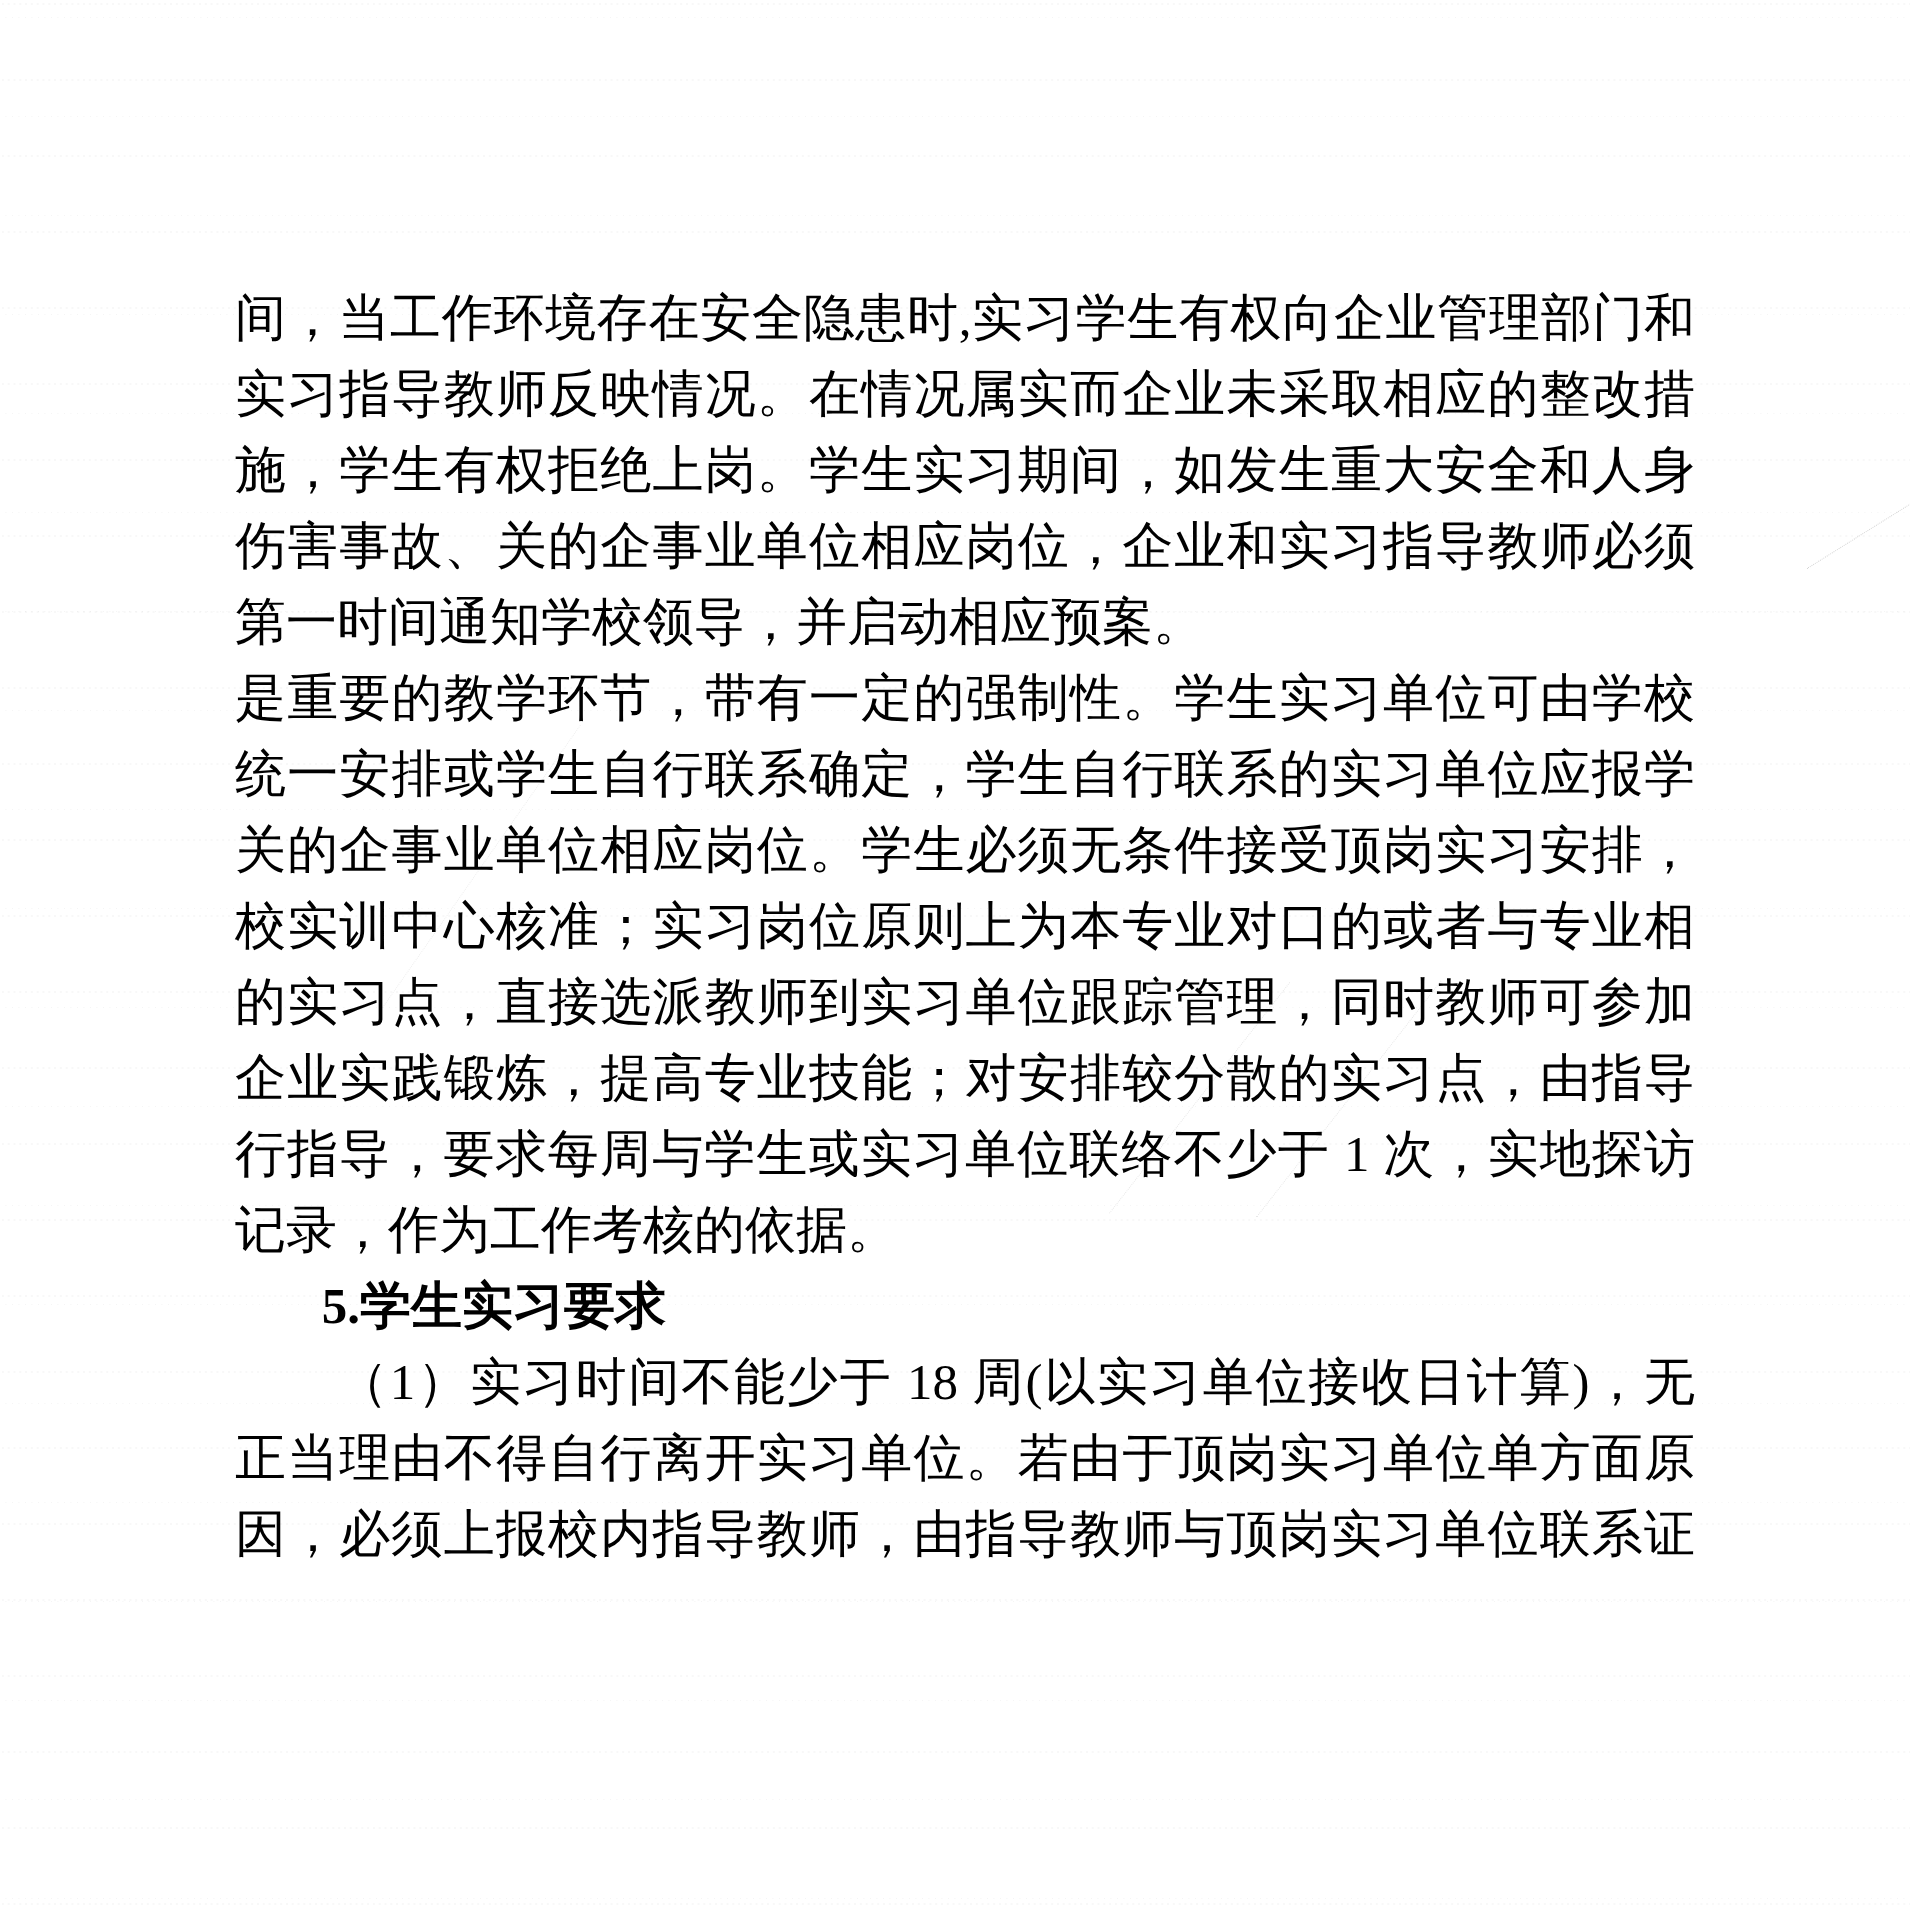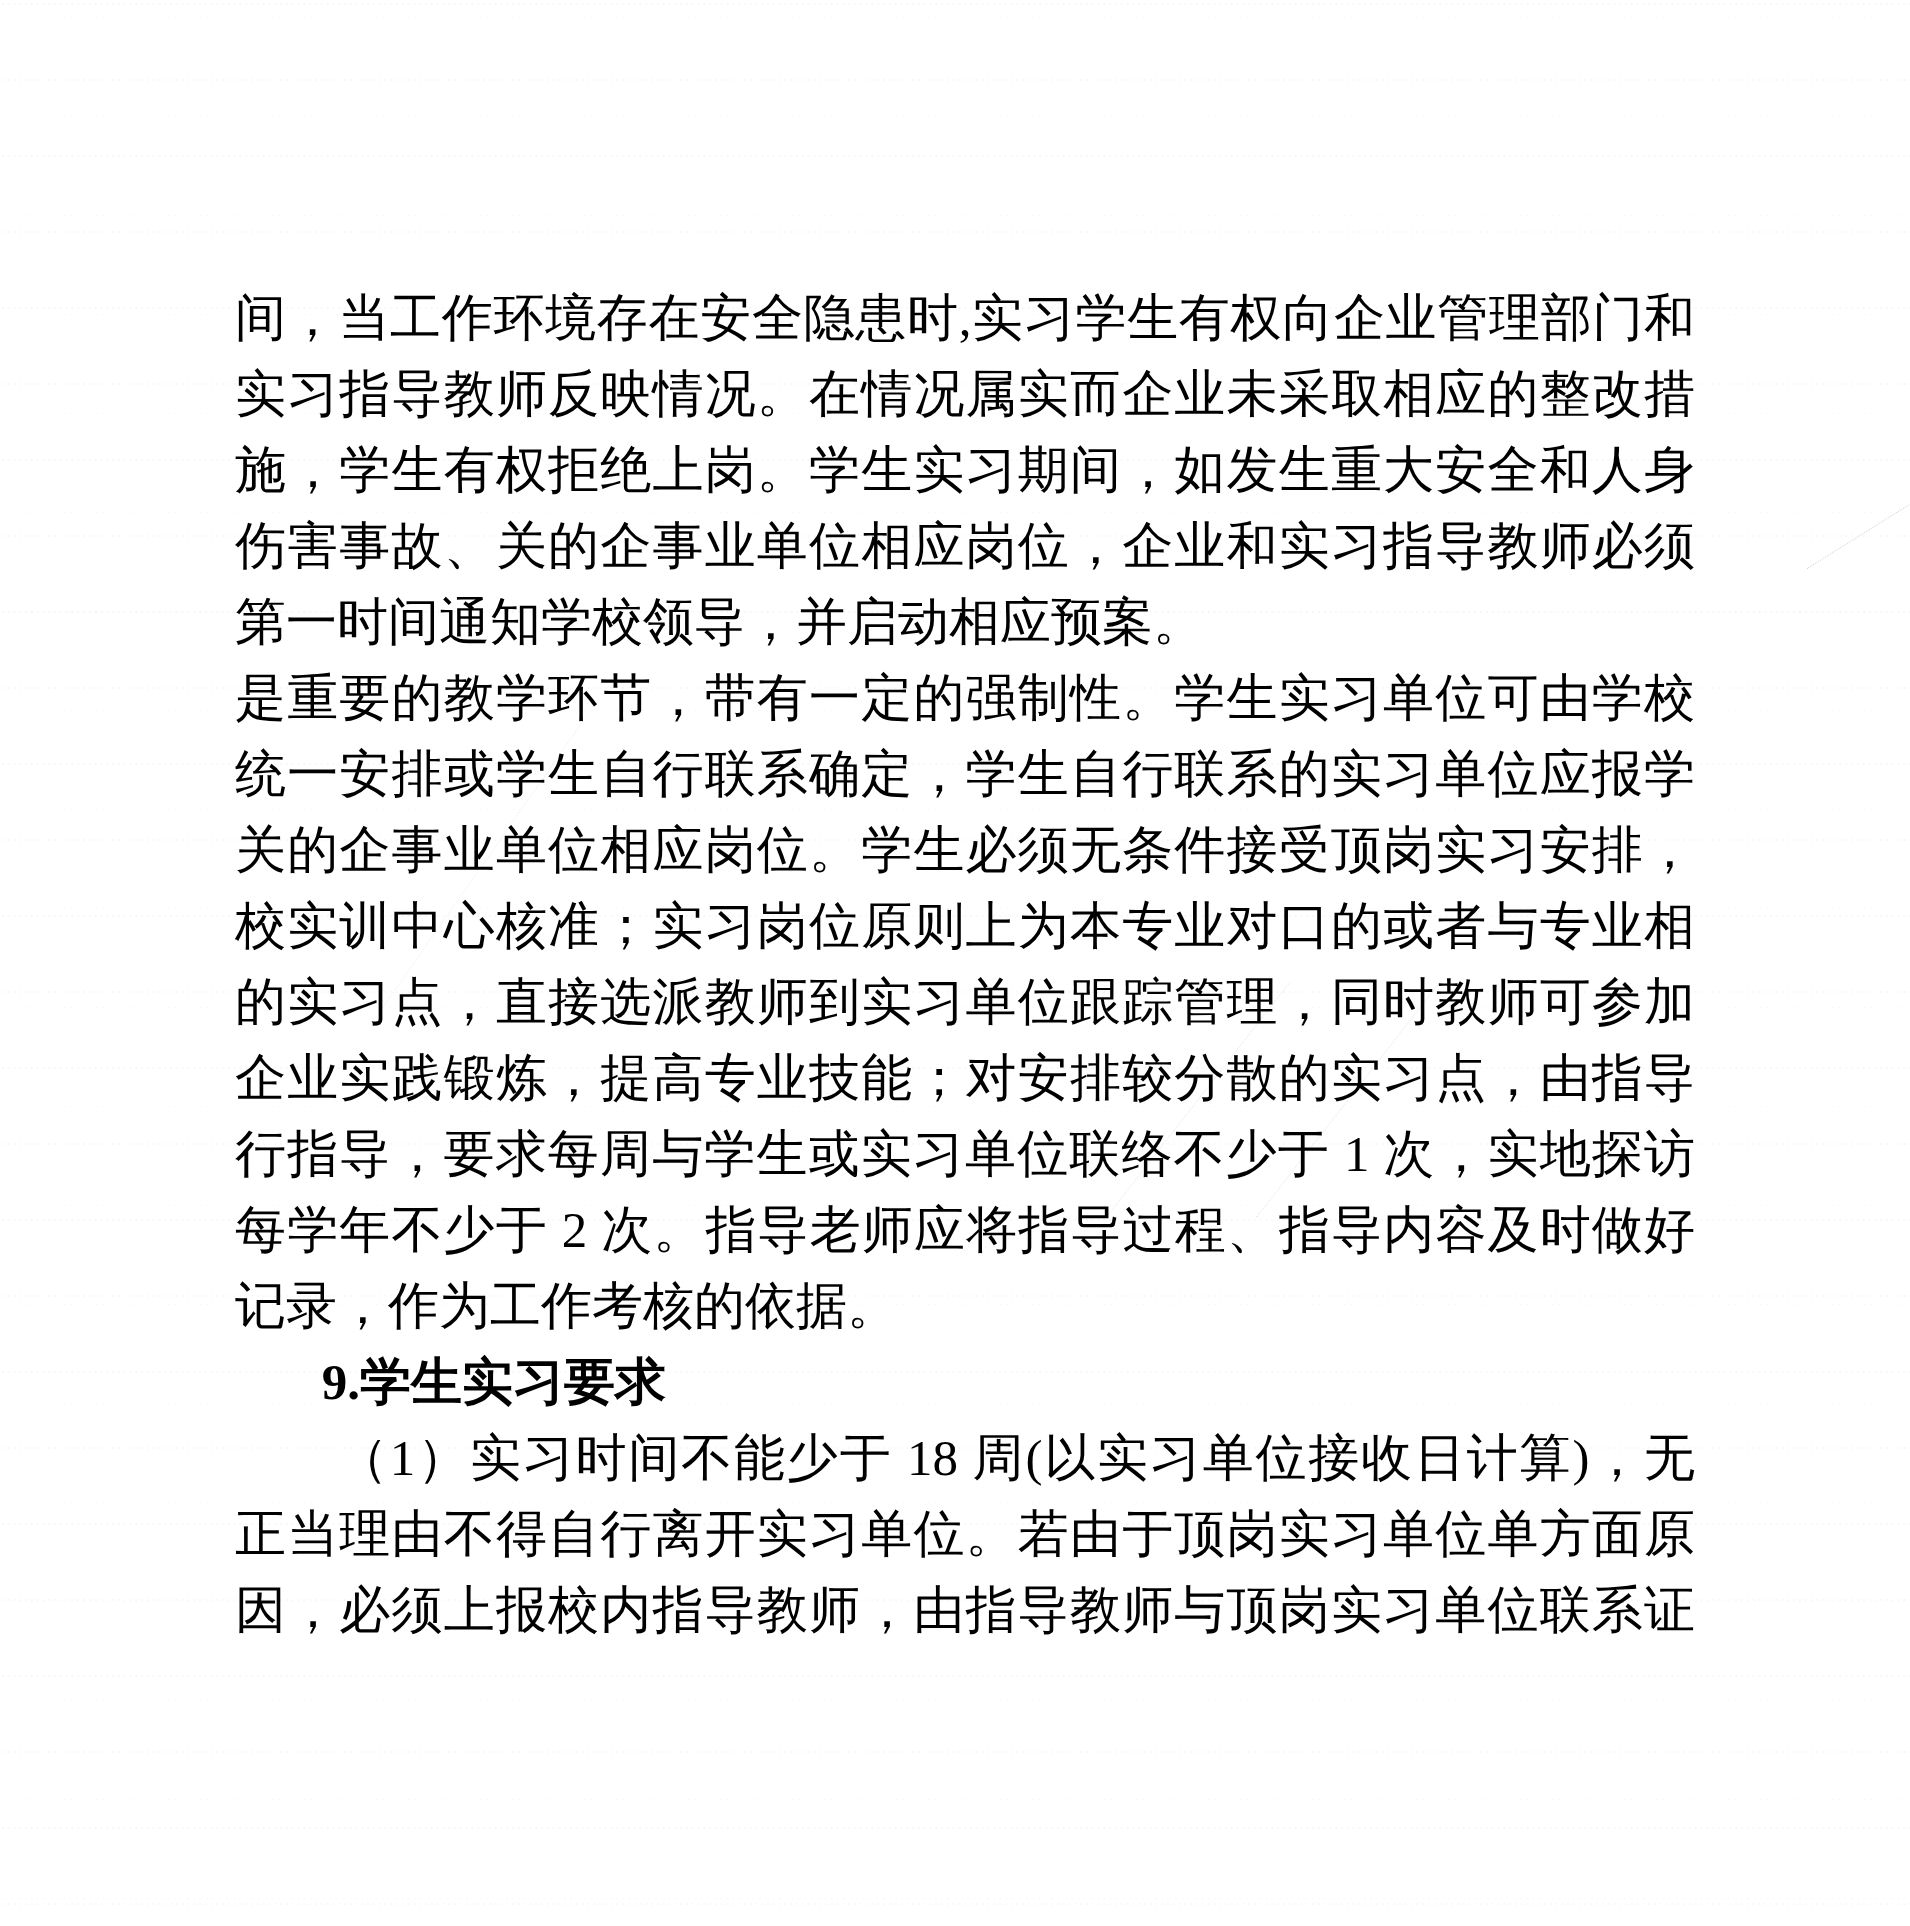--- a/index.html
+++ b/index.html
@@ -76,23 +76,22 @@
     <div class="ln">施，学生有权拒绝上岗。学生实习期间，如发生重大安全和人身</div>
     <div class="ln">伤害事故、关的企事业单位相应岗位，企业和实习指导教师必须</div>
     <div class="ln end">第一时间通知学校领导，并启动相应预案。</div>
     <div class="ln">是重要的教学环节，带有一定的强制性。学生实习单位可由学校</div>
     <div class="ln">统一安排或学生自行联系确定，学生自行联系的实习单位应报学</div>
     <div class="ln">关的企事业单位相应岗位。学生必须无条件接受顶岗实习安排，</div>
     <div class="ln">校实训中心核准；实习岗位原则上为本专业对口的或者与专业相</div>
     <div class="ln">的实习点，直接选派教师到实习单位跟踪管理，同时教师可参加</div>
     <div class="ln">企业实践锻炼，提高专业技能；对安排较分散的实习点，由指导</div>
     <div class="ln">行指导，要求每周与学生或实习单位联络不少于 1 次，实地探访</div>
-    <div class="ln">每学年不少于 2 次。指导老师应将指导过程、指导内容及时做好</div>
     <div class="ln end">记录，作为工作考核的依据。</div>
-    <div class="ln end heading">9.学生实习要求</div>
+    <div class="ln end heading">5.学生实习要求</div>
     <div class="ln indent">（1）实习时间不能少于 18 周(以实习单位接收日计算)，无</div>
     <div class="ln">正当理由不得自行离开实习单位。若由于顶岗实习单位单方面原</div>
     <div class="ln">因，必须上报校内指导教师，由指导教师与顶岗实习单位联系证</div>
 
   </div>
 
 </div>
 
 
 </body></html>

